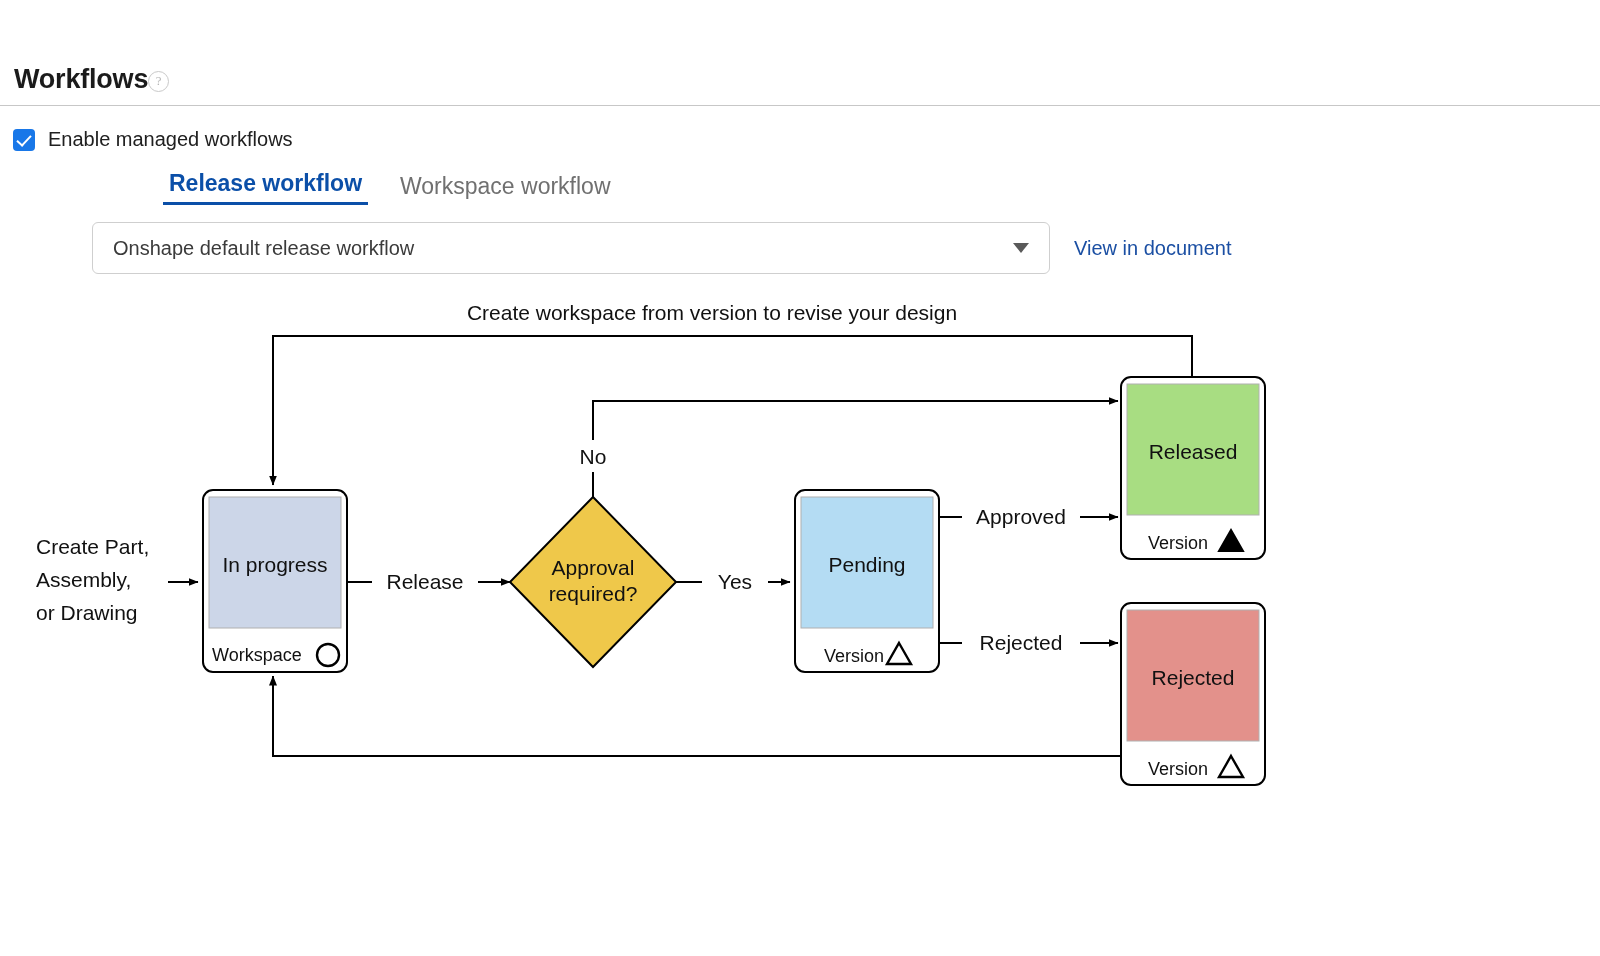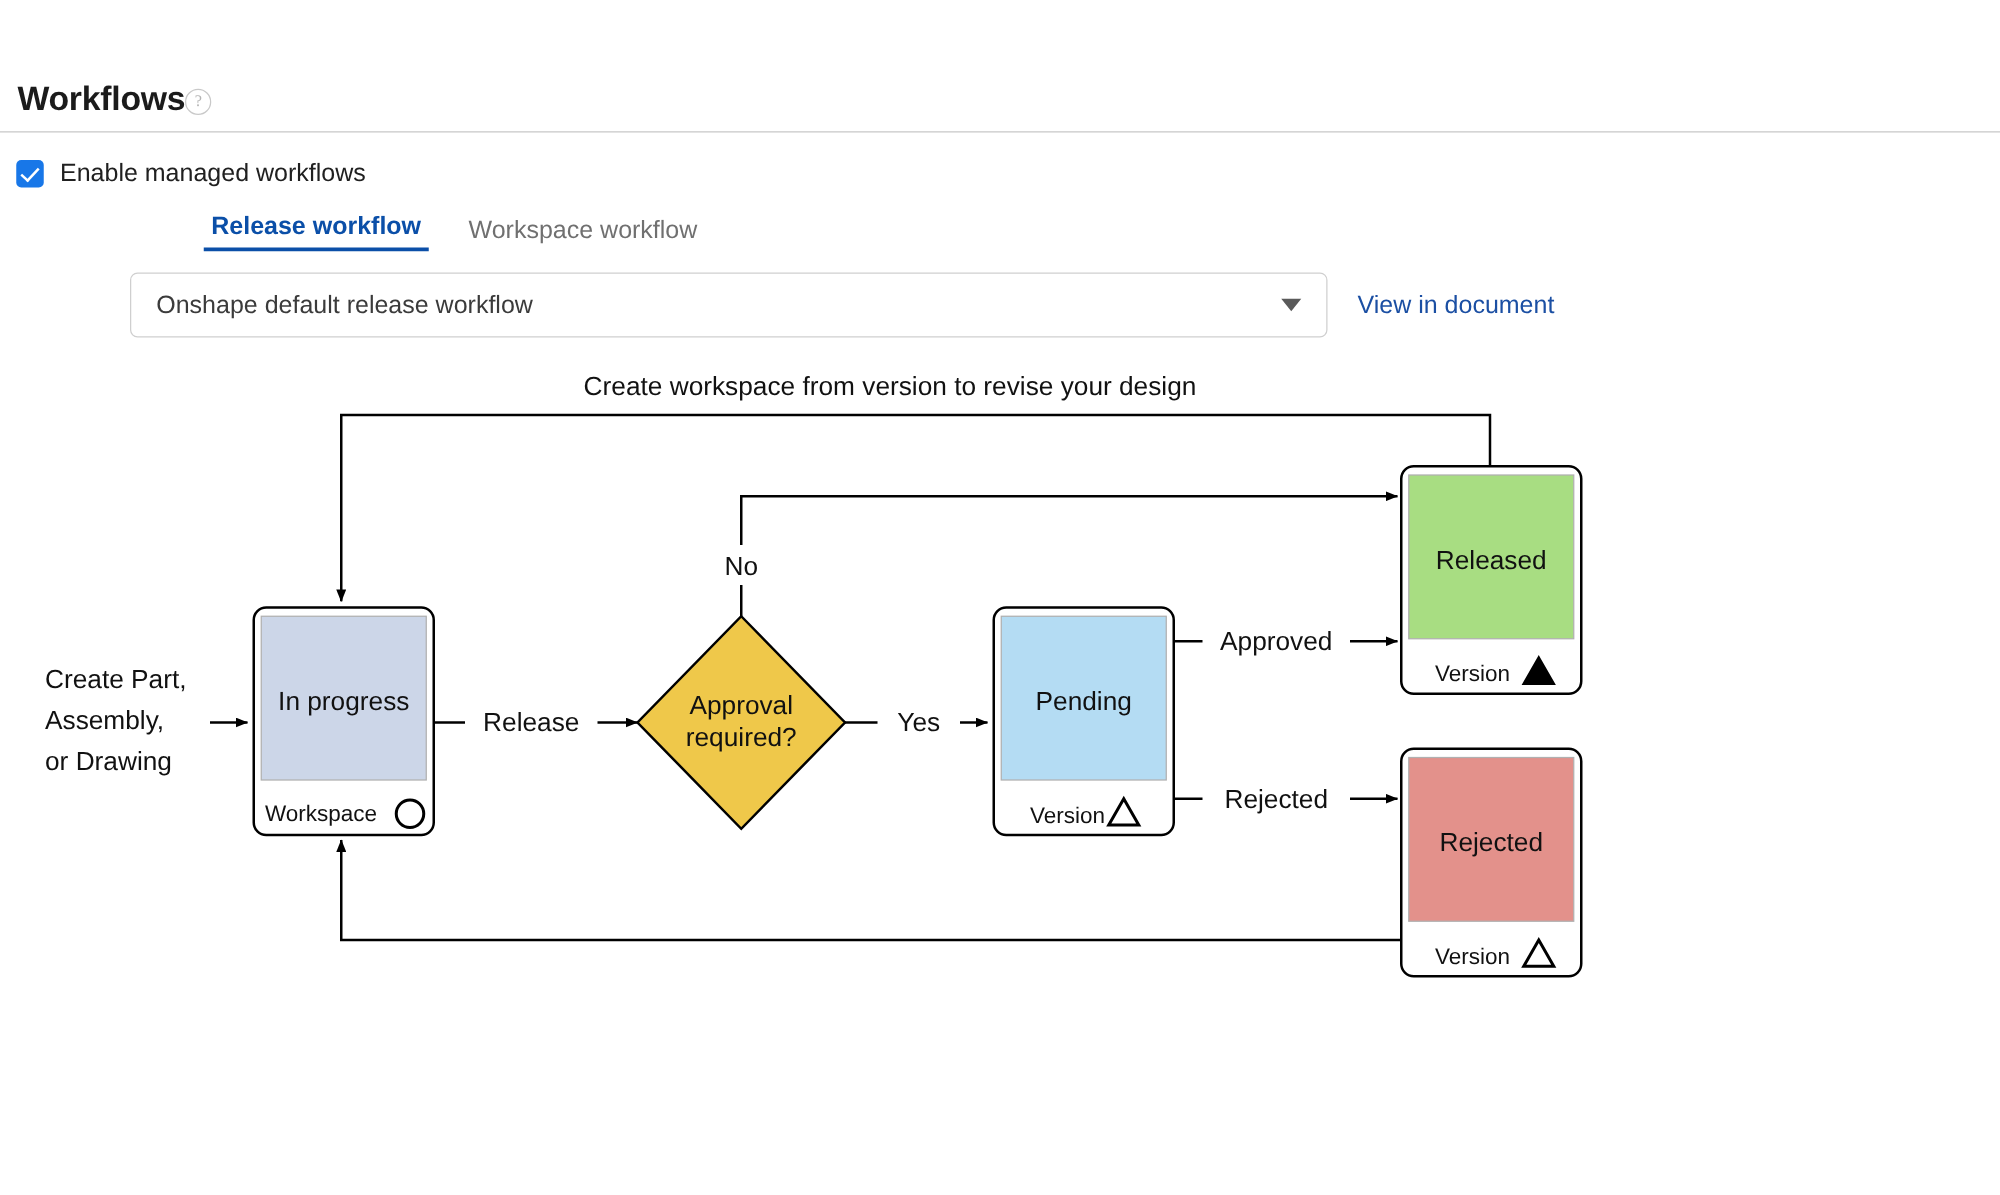--- a/index.html
+++ b/index.html
@@ -40,21 +40,21 @@
   }
   .header-rule {
     height: 1px;
     background: #c7c7c7;
     width: 100%;
   }
 
   
   .checkbox-row {
     display: flex;
-    align-items: flex-start;
+    align-items: flex-end;
     gap: 13px;
     padding: 22px 0 0 13px;
   }
   .checkbox {
     width: 22px; height: 22px;
     background: #1877e8;
     border-radius: 4px;
     position: relative;
     cursor: pointer;
     flex: none;
@@ -74,41 +74,40 @@
   }
 
   
   .tabs {
     display: flex;
     align-items: flex-end;
     gap: 26px;
     padding: 18px 0 0 163px;
   }
   .tab {
-    font-size: 20px;
+    font-size: 23px;
     color: #707070;
     padding-bottom: 5px;
     cursor: pointer;
     background: none;
     border: none;
     font-family: inherit;
   }
   .tab.active {
     color: #0b4fa8;
     font-weight: bold;
     border-bottom: 3px solid #0b4fa8;
   }
 
   
   .select-row {
     display: flex;
     align-items: center;
     gap: 24px;
     padding: 17px 0 0 92px;
-    margin-left: 12px;
   }
   .wf-select {
     width: 958px;
     height: 52px;
     border: 1px solid #cfcfcf;
     border-radius: 6px;
     background: #ffffff;
     display: flex;
     align-items: center;
     padding: 0 16px 0 20px;

